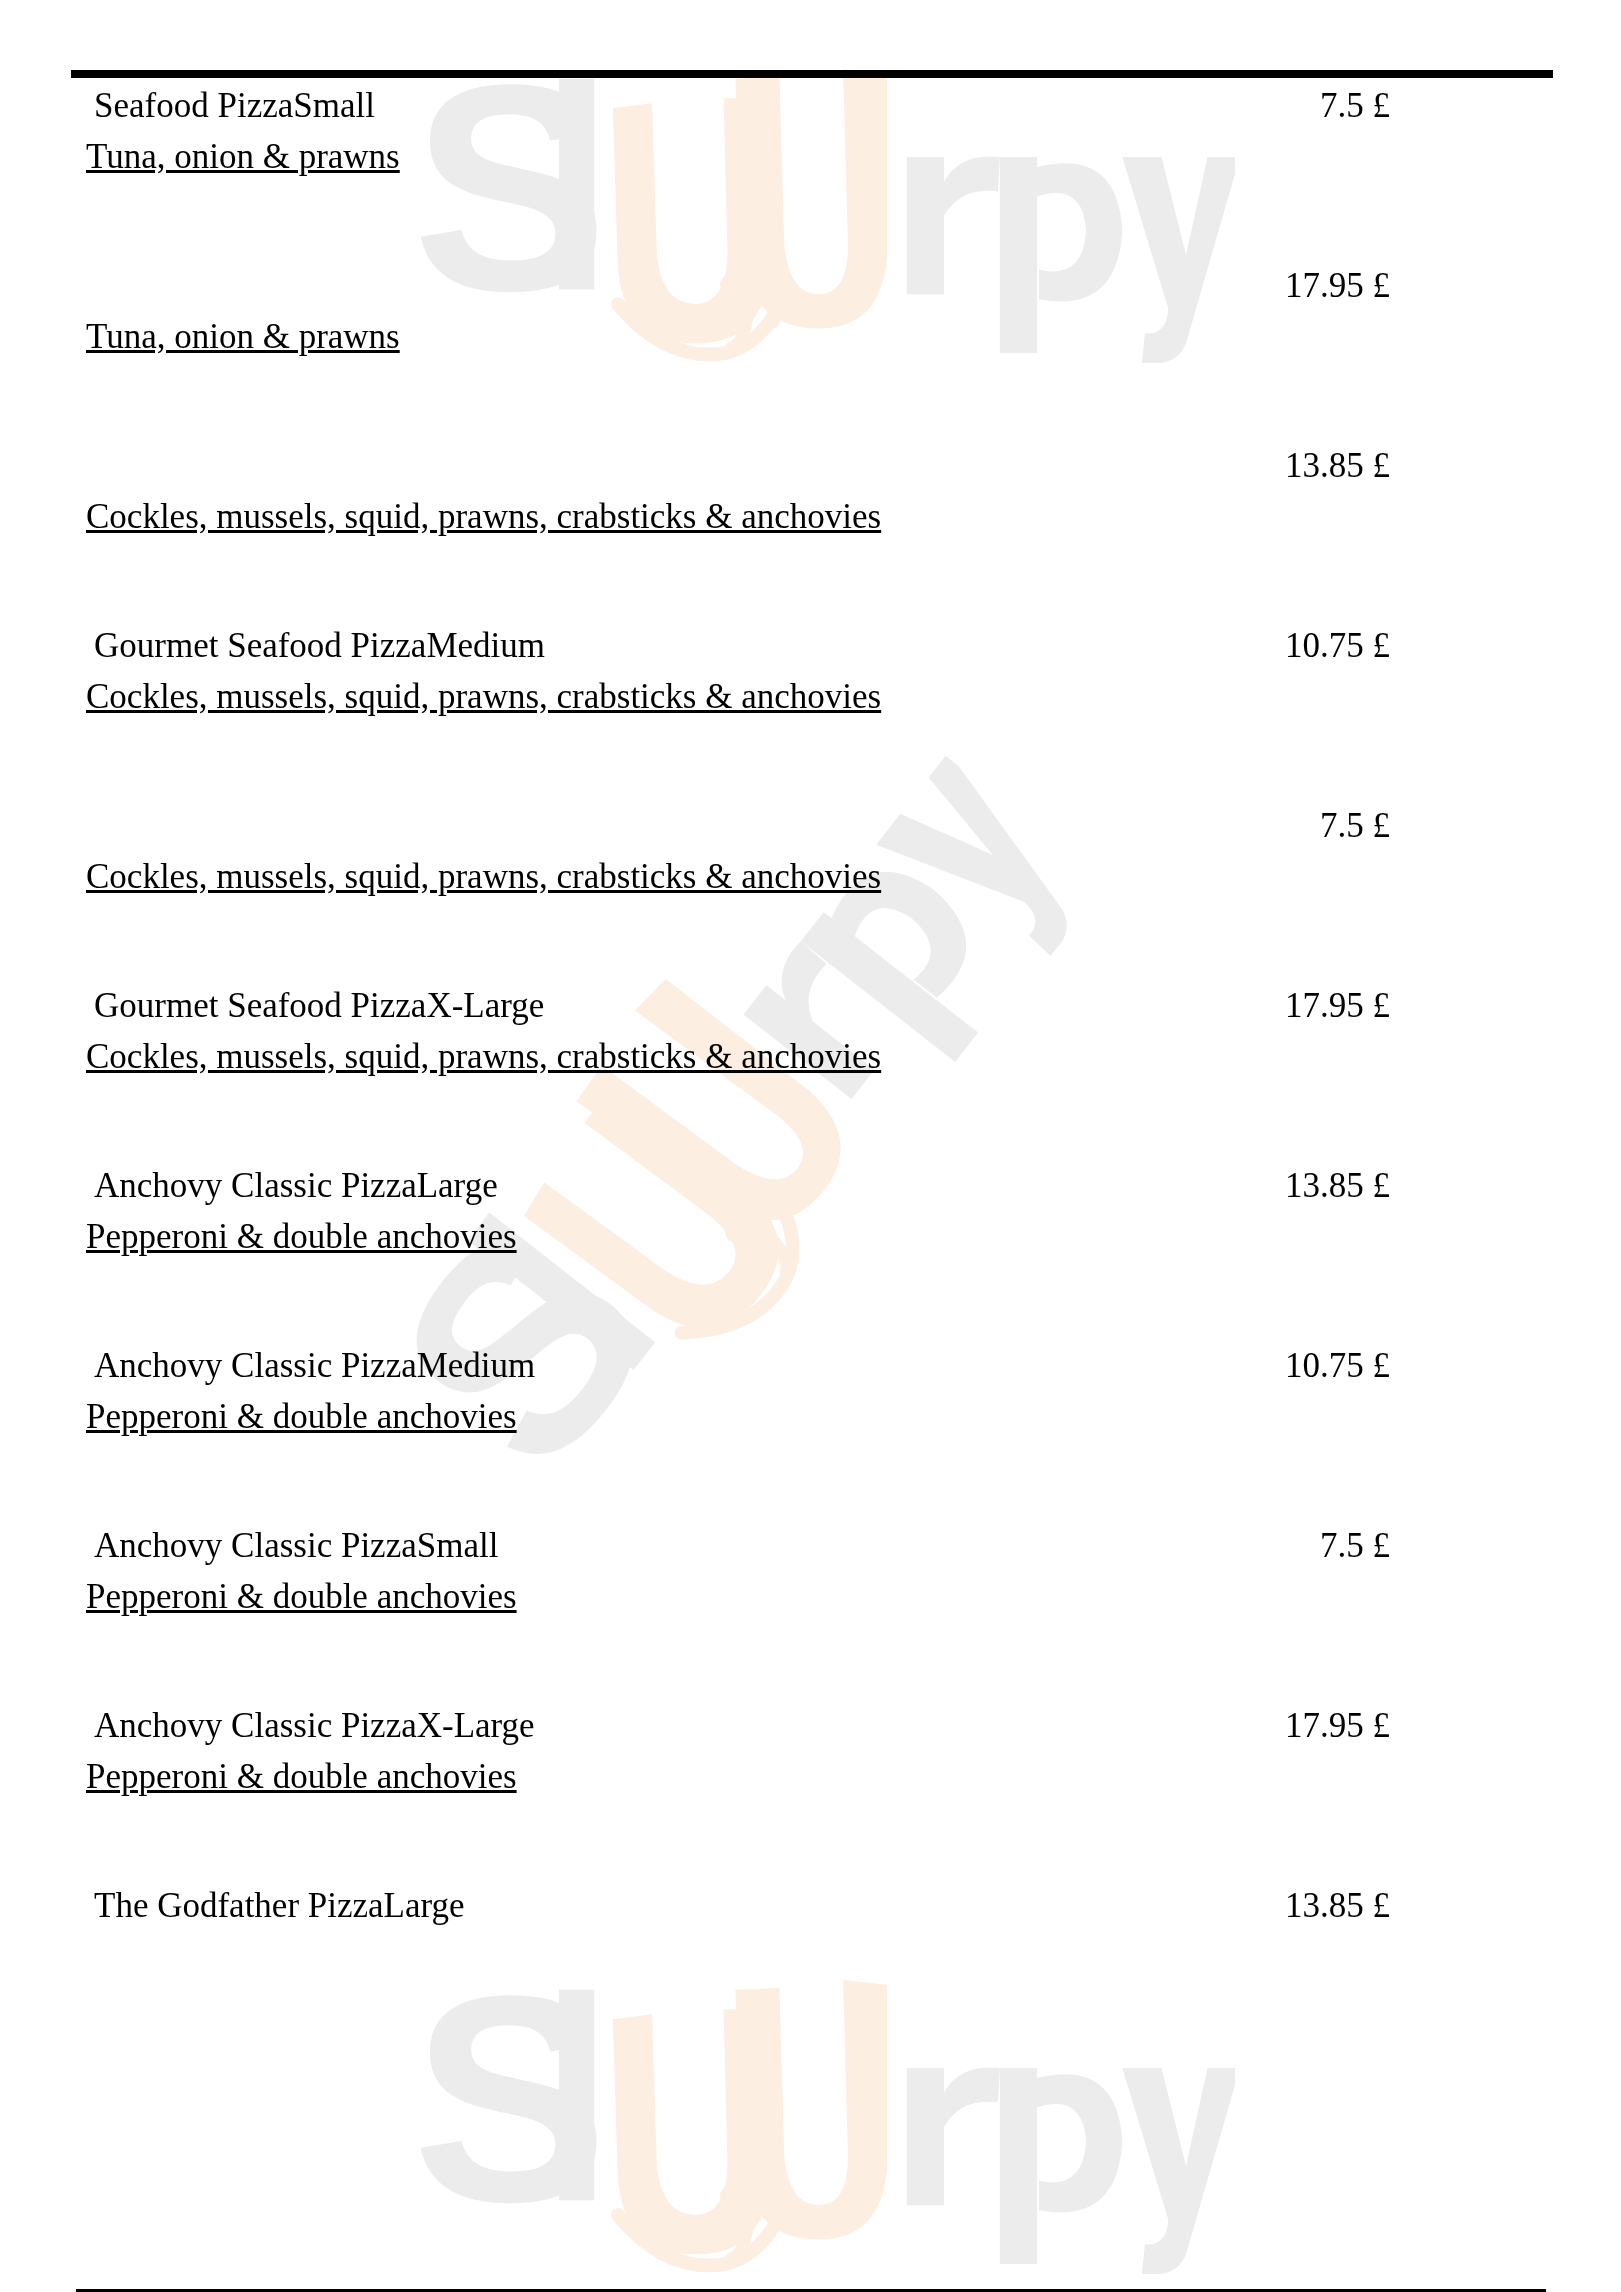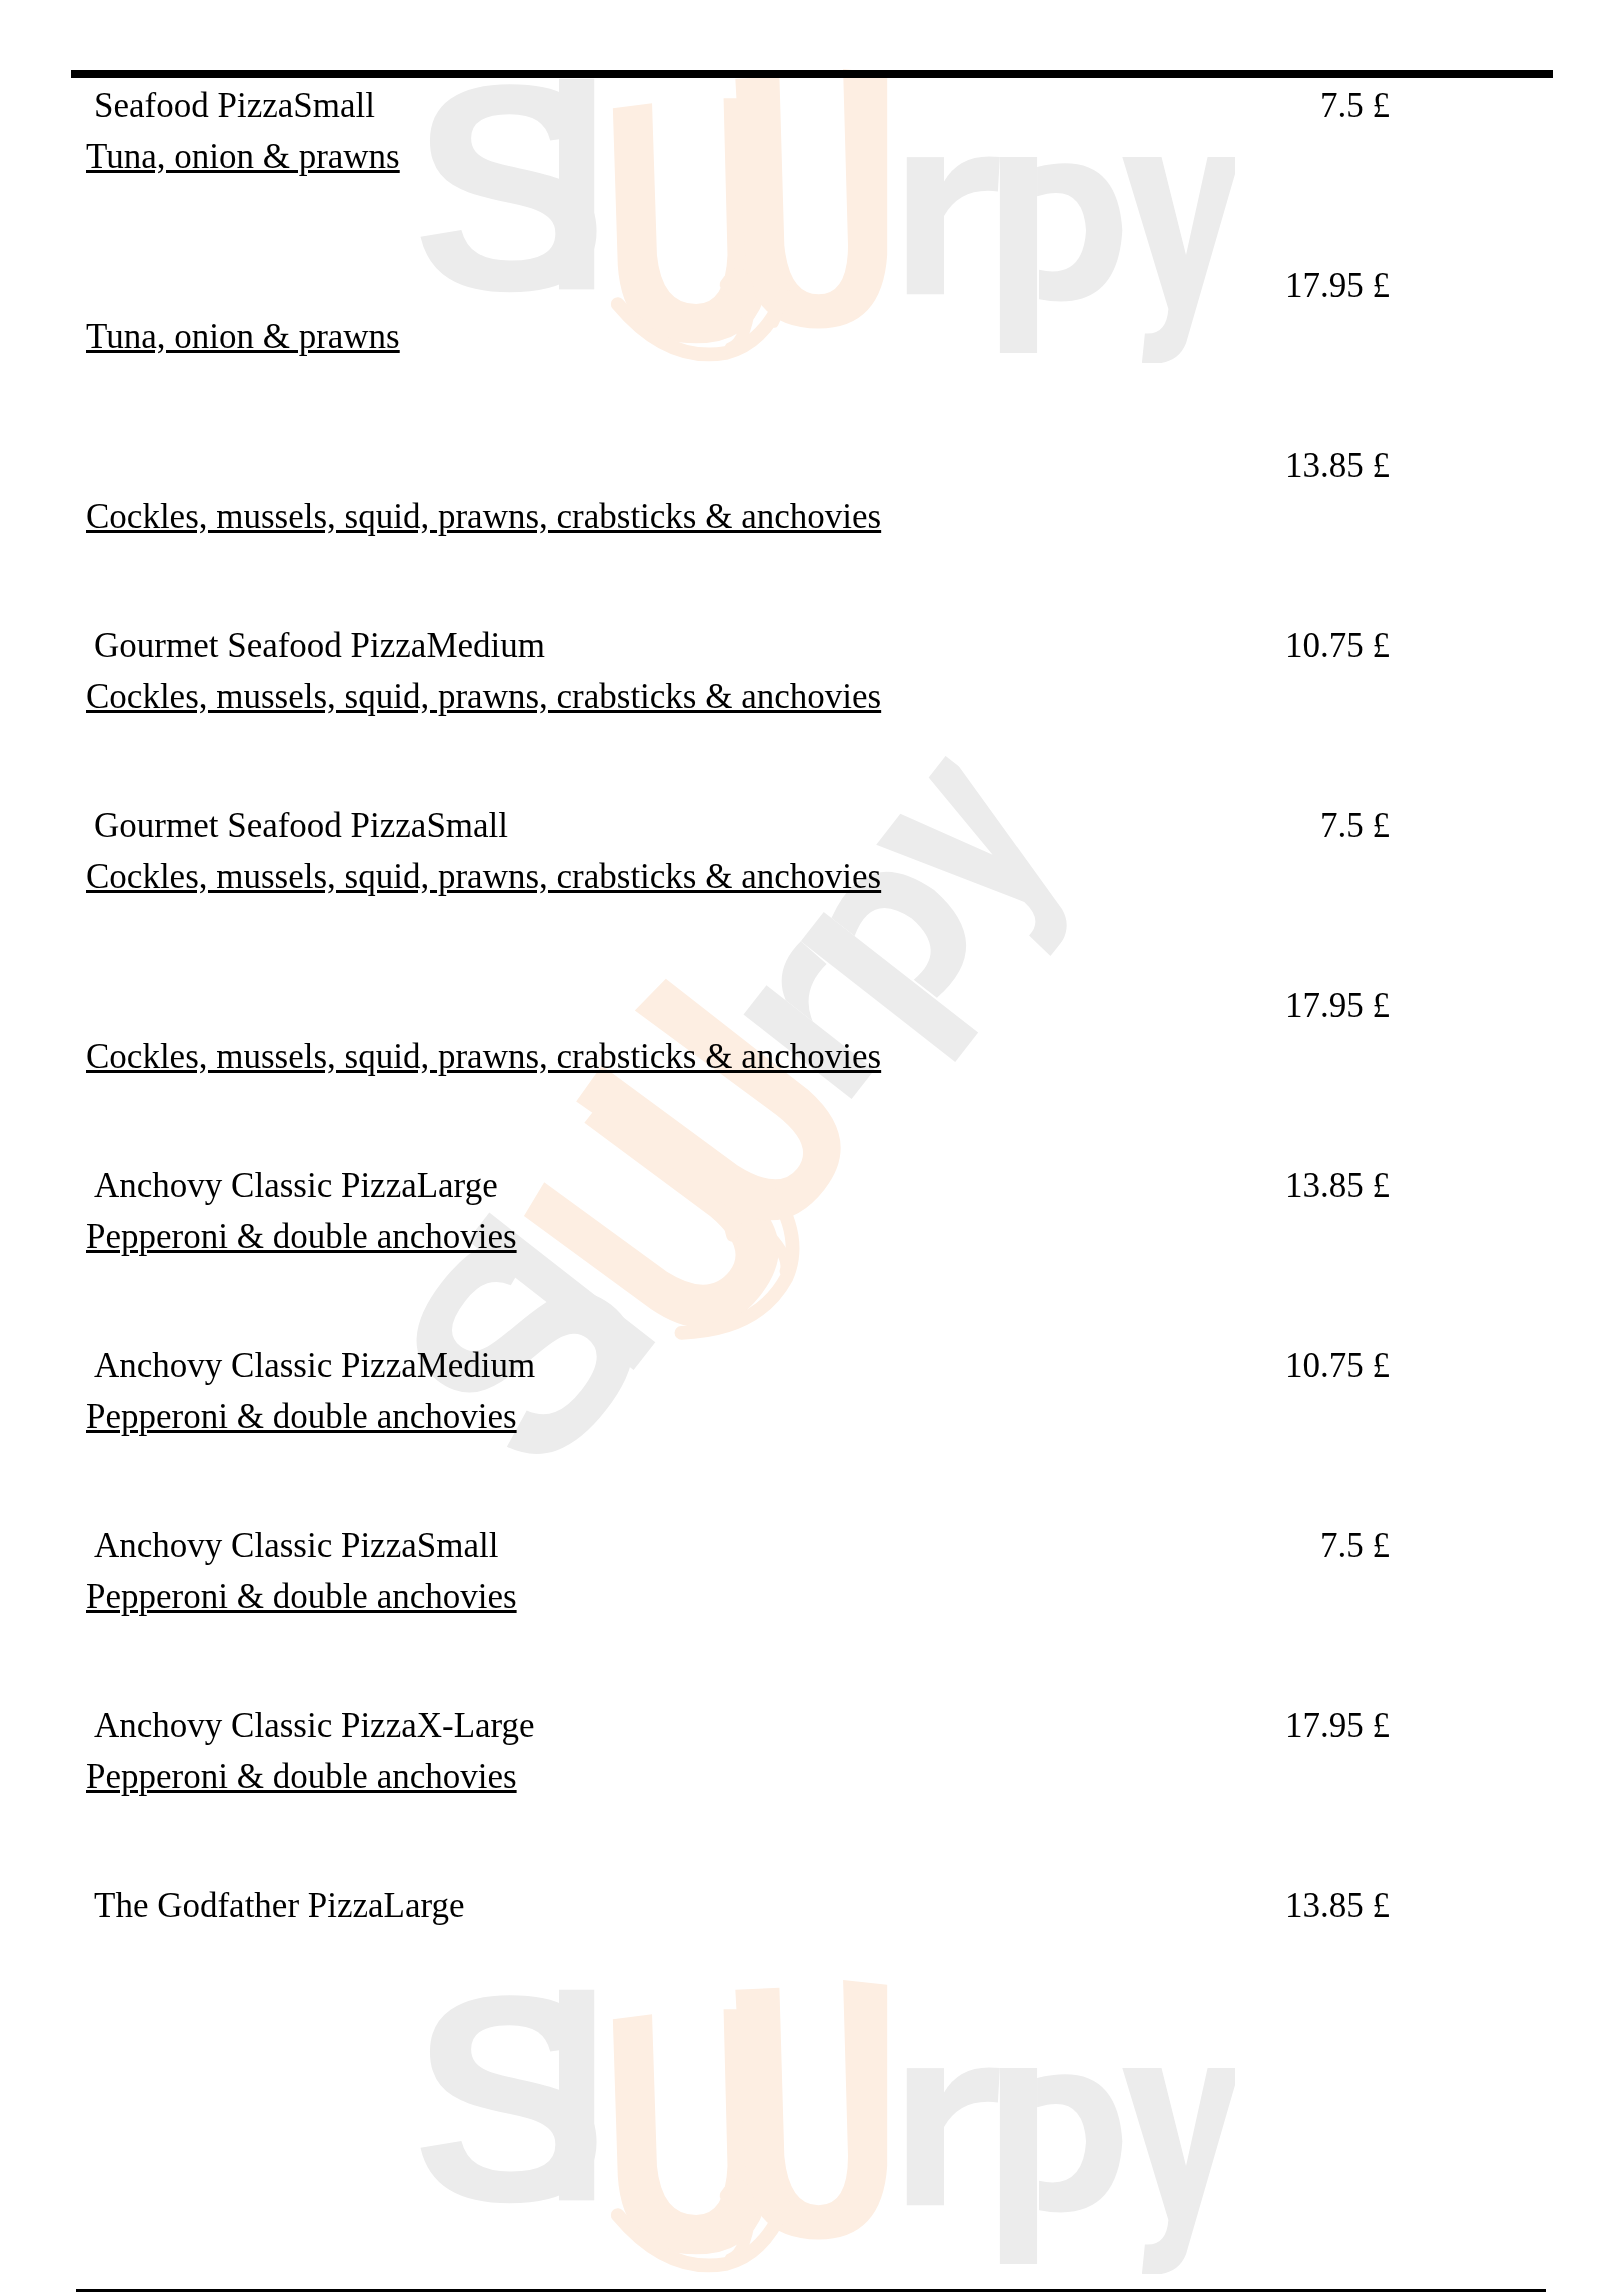--- a/index.html
+++ b/index.html
@@ -146,25 +146,25 @@
   <div class="menu-item">
     <div class="item-desc">Cockles, mussels, squid, prawns, crabsticks &amp; anchovies</div>
     <div class="item-price">13.85 £</div>
   </div>
   <div class="menu-item">
     <div class="item-name">Gourmet Seafood PizzaMedium</div>
     <div class="item-desc">Cockles, mussels, squid, prawns, crabsticks &amp; anchovies</div>
     <div class="item-price">10.75 £</div>
   </div>
   <div class="menu-item">
-    <div class="item-name">Gourmet Seafood PizzaSmall</div>
     <div class="item-desc">Cockles, mussels, squid, prawns, crabsticks &amp; anchovies</div>
     <div class="item-price">7.5 £</div>
   </div>
   <div class="menu-item">
+    <div class="item-name">Gourmet Seafood PizzaX-Large</div>
     <div class="item-desc">Cockles, mussels, squid, prawns, crabsticks &amp; anchovies</div>
     <div class="item-price">17.95 £</div>
   </div>
   <div class="menu-item">
     <div class="item-name">Anchovy Classic PizzaLarge</div>
     <div class="item-desc">Pepperoni &amp; double anchovies</div>
     <div class="item-price">13.85 £</div>
   </div>
   <div class="menu-item">
     <div class="item-name">Anchovy Classic PizzaMedium</div>

